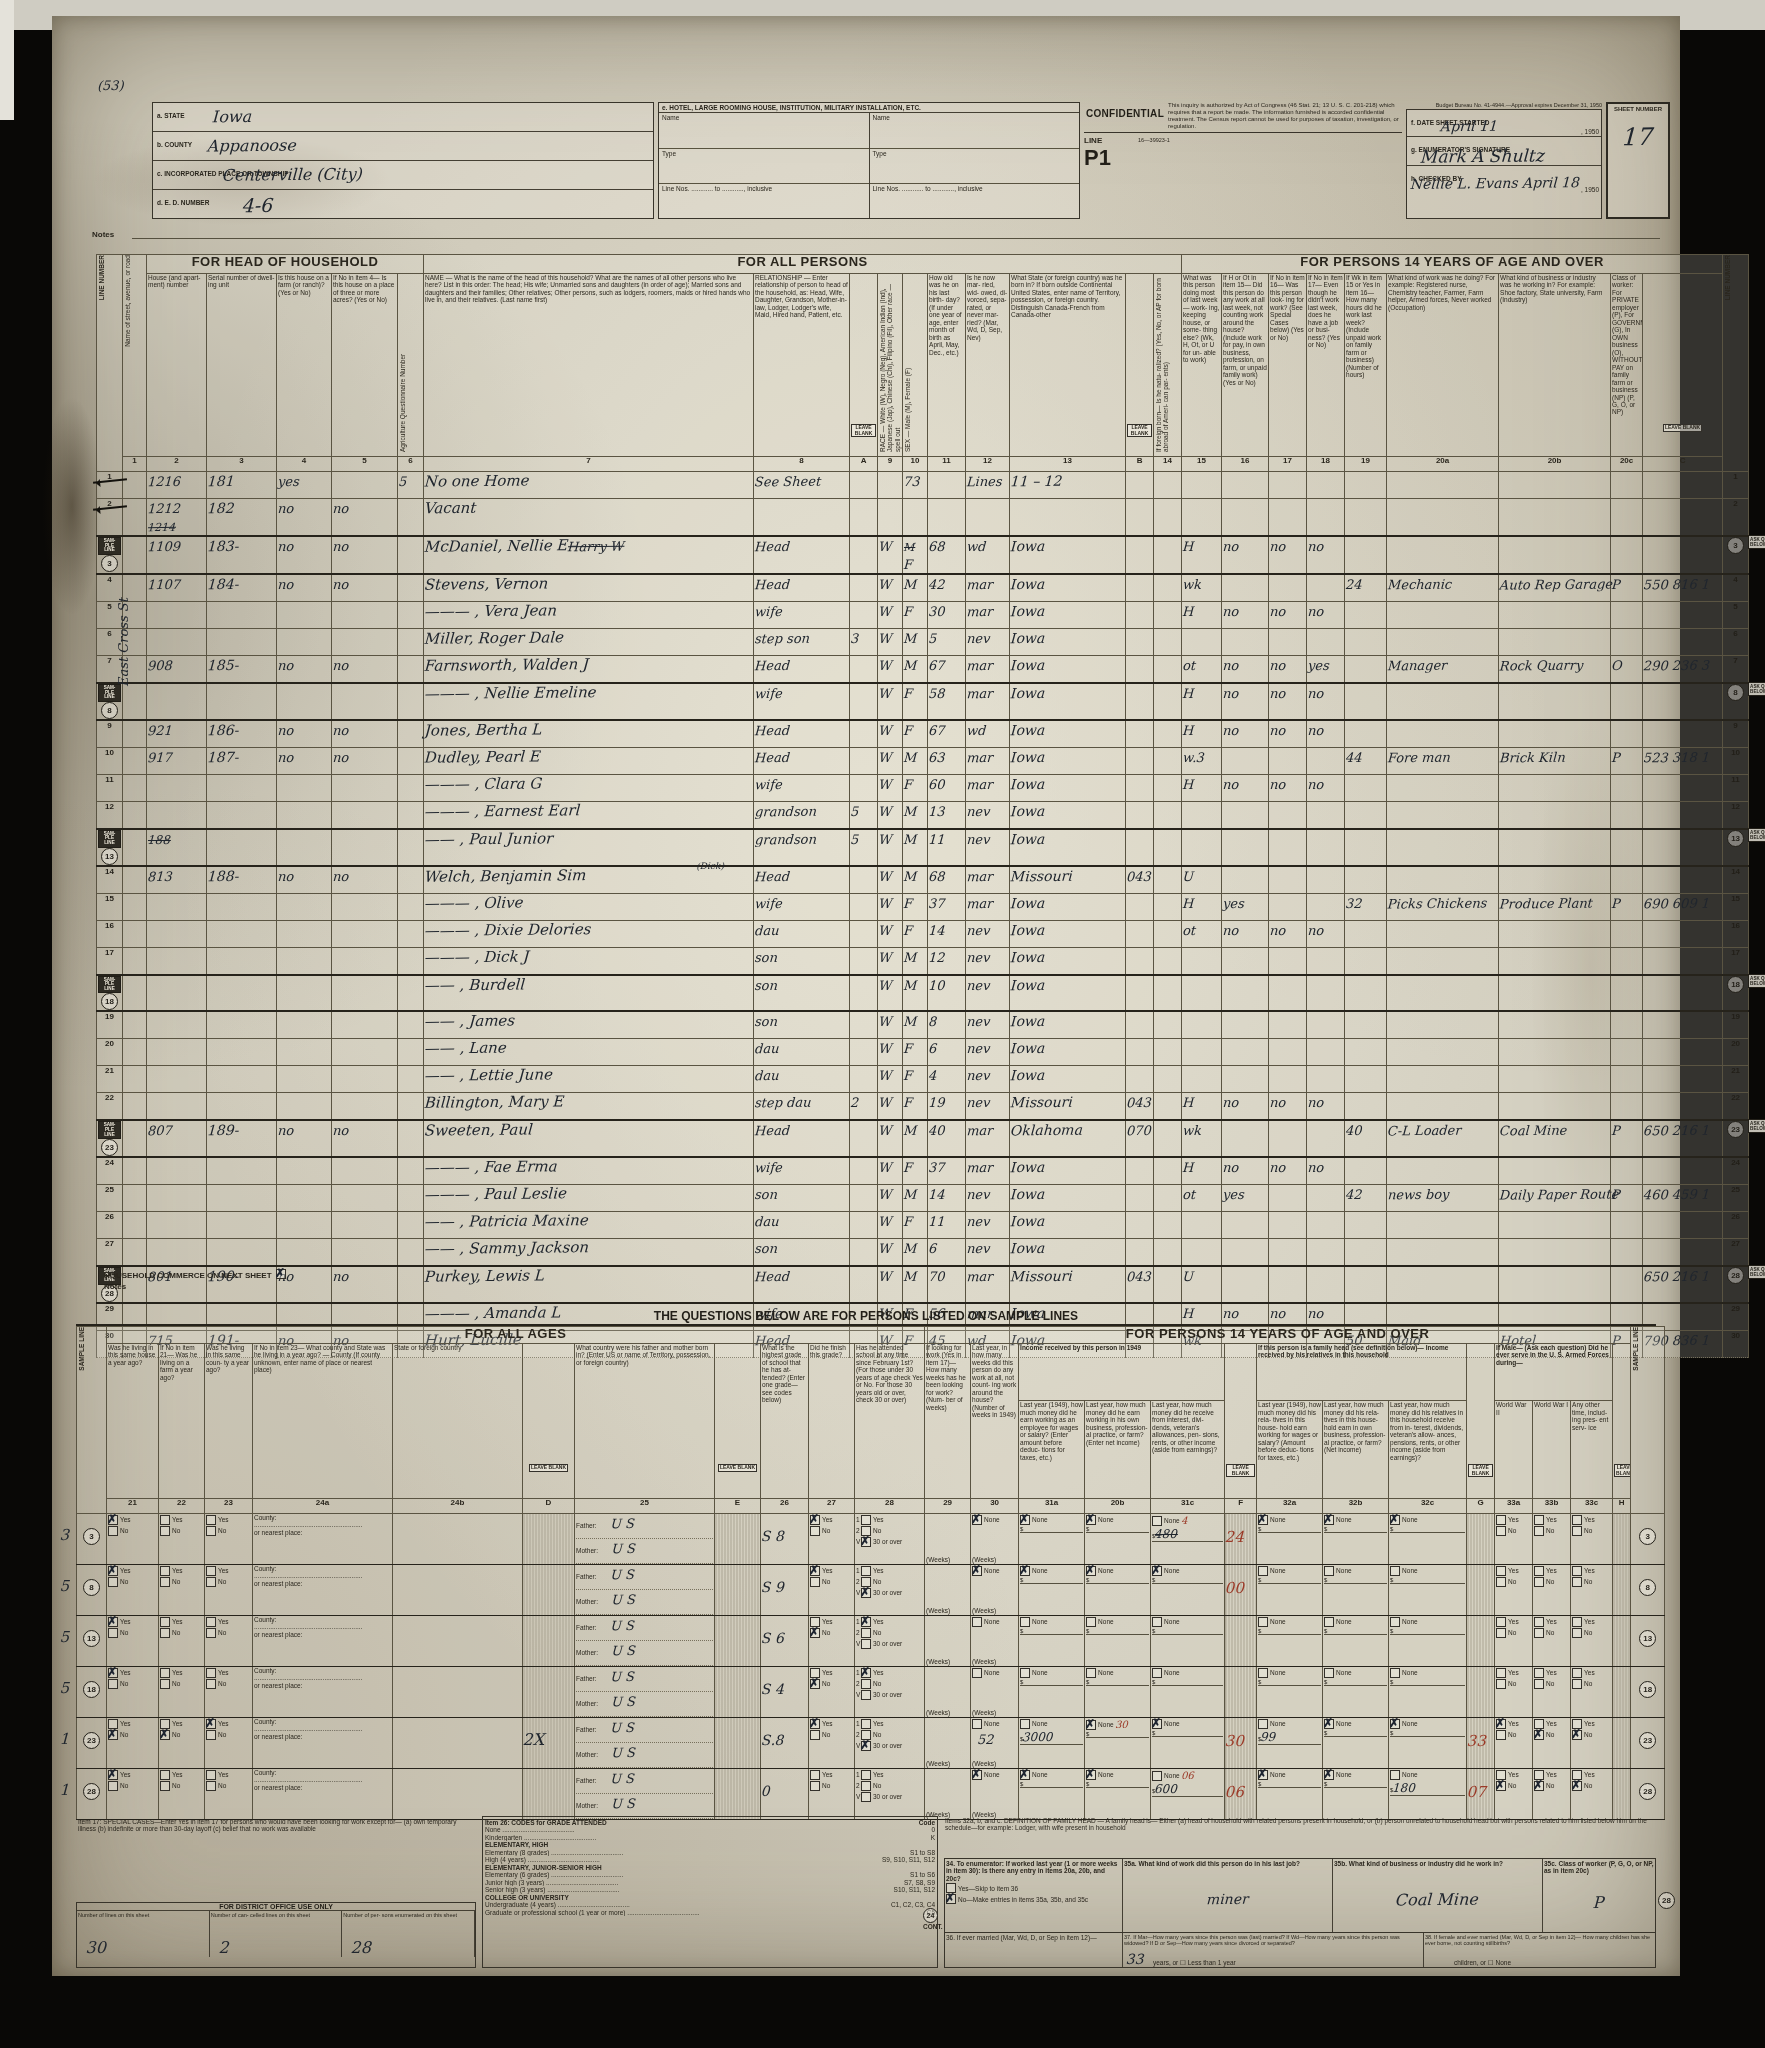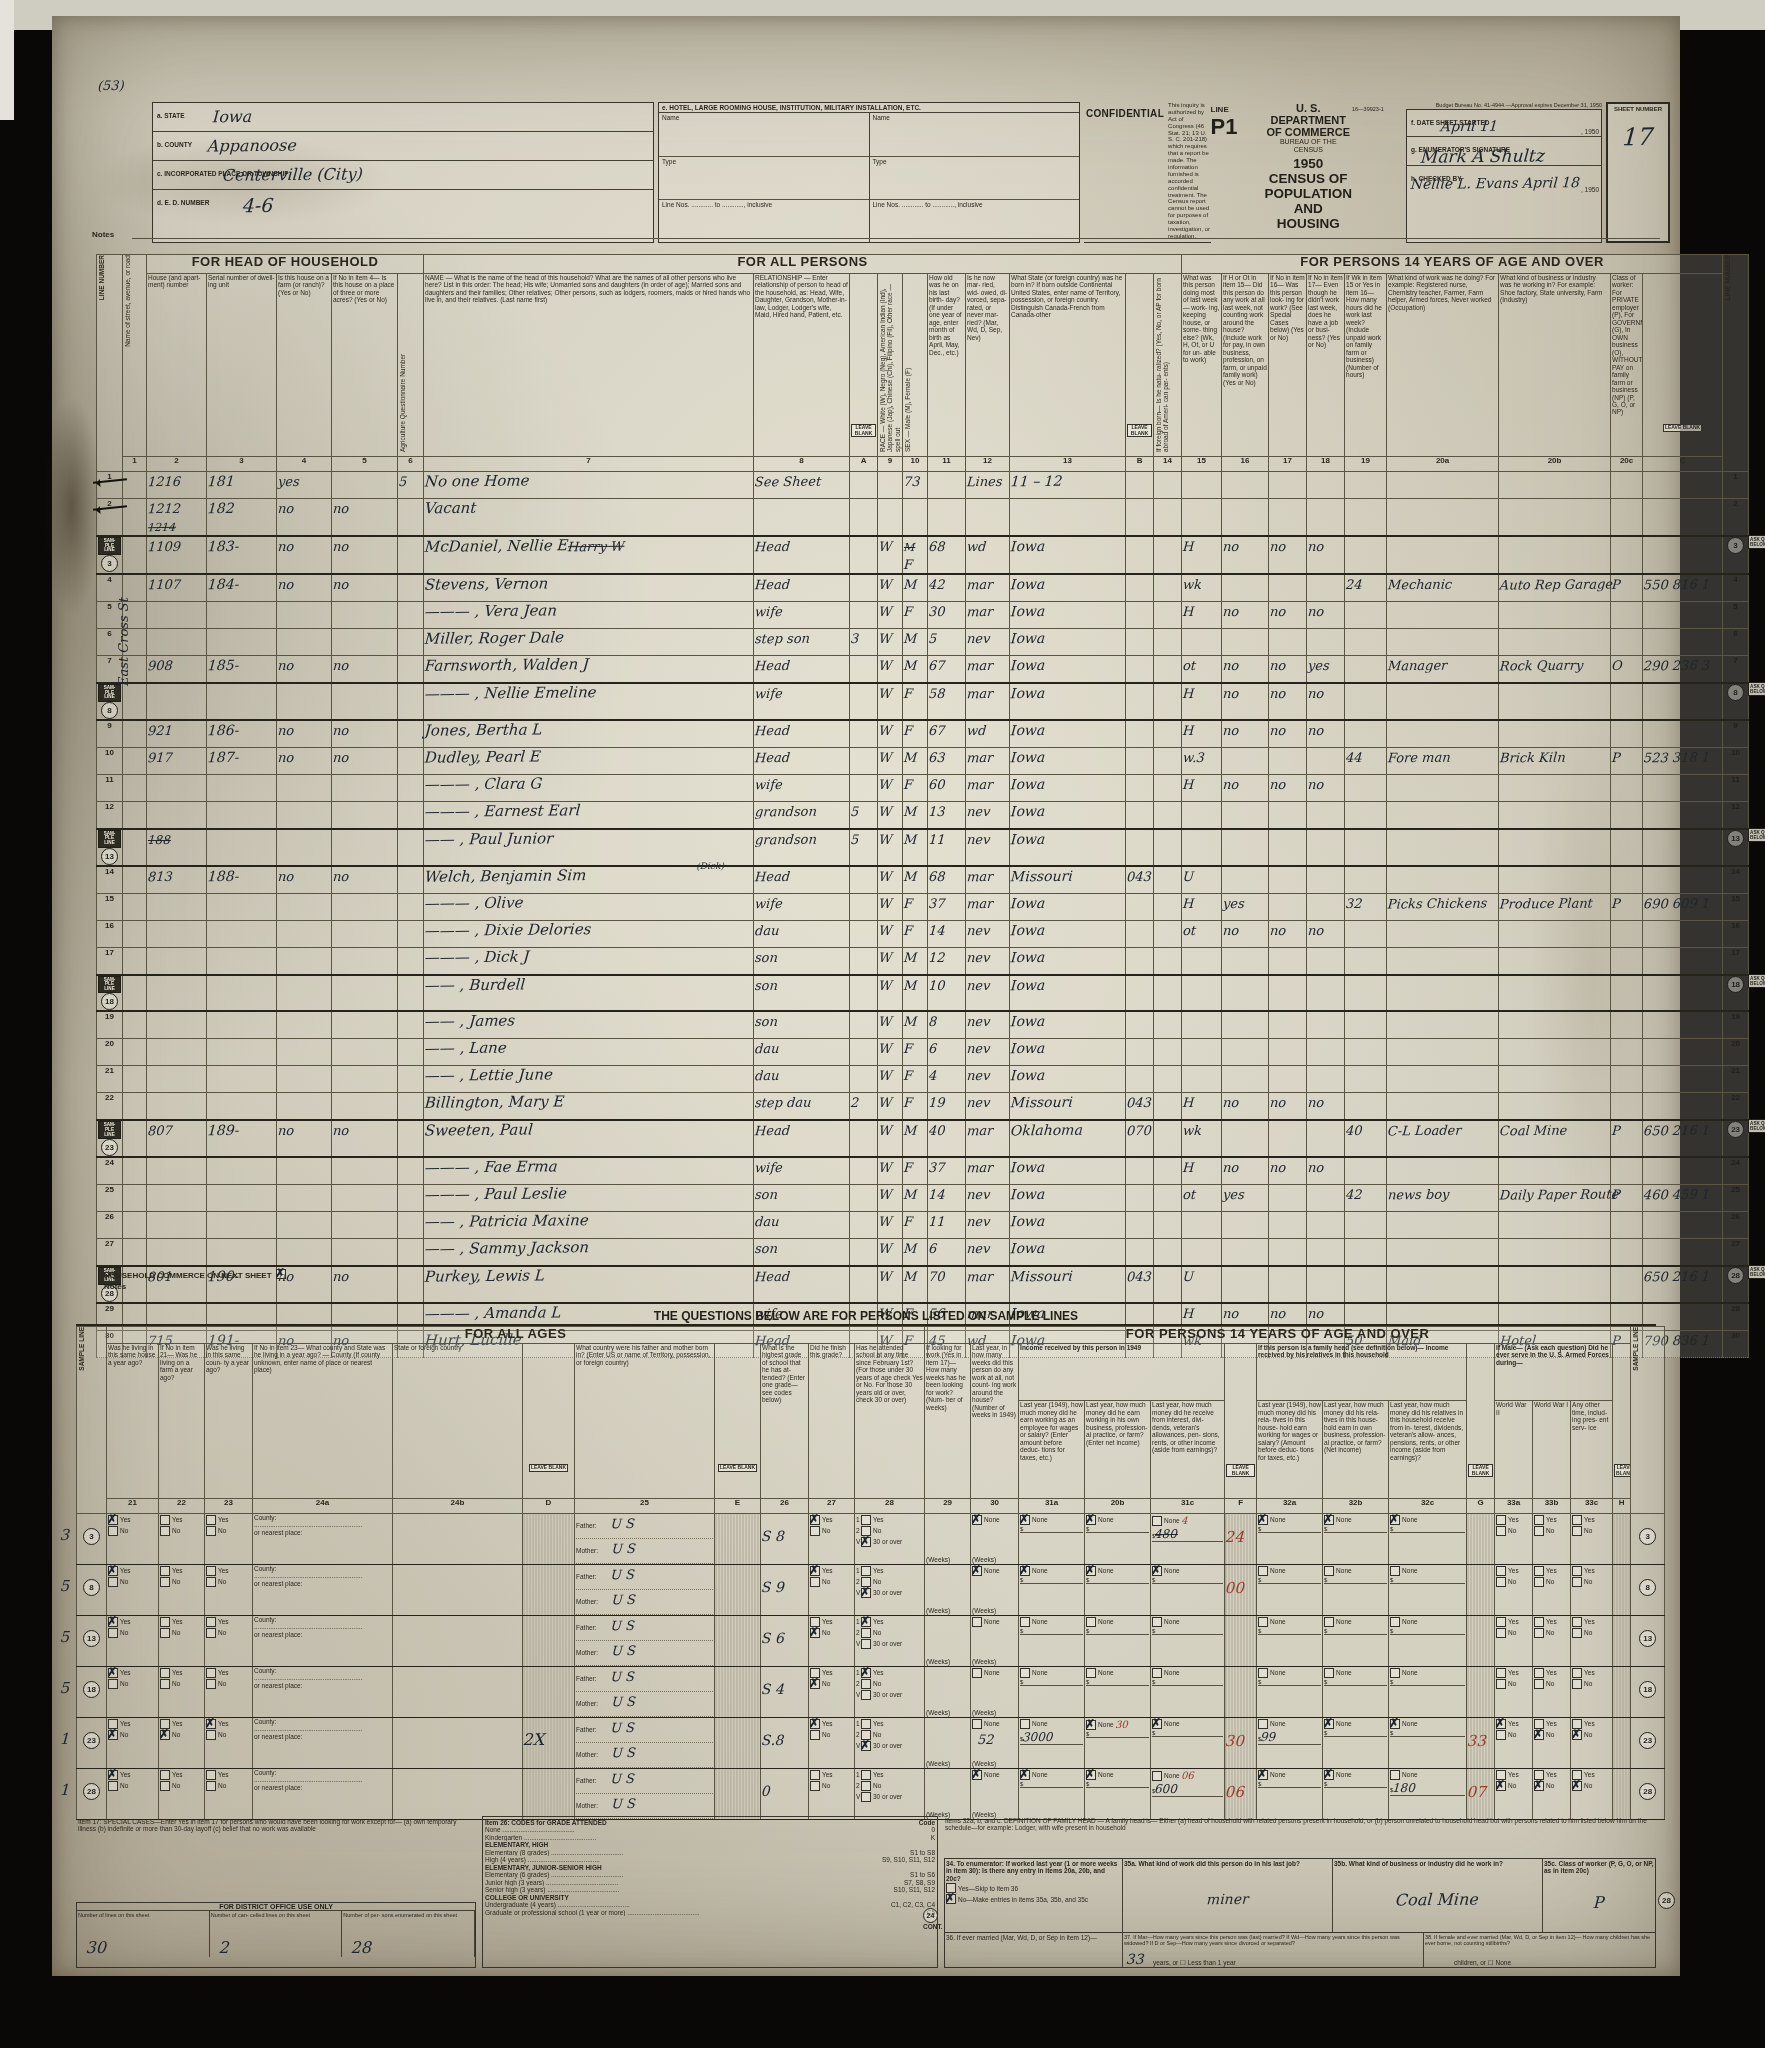--- a/index.html
+++ b/index.html
@@ -111,34 +111,29 @@
           <div class="hrow p"><span>Line Nos.</span> ............ <span>to</span> ............<span>, inclusive</span></div>
         </div>
         <div class="hotelhalf">
           <div class="hrow p">Name</div>
           <div class="hrow p">Type</div>
           <div class="hrow p"><span>Line Nos.</span> ............ <span>to</span> ............<span>, inclusive</span></div>
         </div>
       </div>
     </div>
 
-    <div style="flex:1;margin-left:4px;display:flex;">
+    <div style="flex:1;margin-left:4px;display:flex;flex-direction:column;">
       <div style="display:flex;border-bottom:1.4px solid #38342a;padding-bottom:2px;">
         <div style="font-size:10px;font-weight:bold;letter-spacing:.3px;padding:6px 4px 0 2px;">CONFIDENTIAL</div>
         <div class="p" style="flex:1;font-size:6px;">This inquiry is authorized by Act of Congress (46 Stat. 21; 13 U. S. C. 201-218) which requires that a report be made. The information furnished is accorded confidential treatment. The Census report cannot be used for purposes of taxation, investigation, or regulation.</div>
       </div>
       <div style="display:flex;align-items:stretch;flex:1;">
         <div style="width:54px;padding-top:3px;">
           <div class="p pb" style="font-size:8px;">LINE</div>
           <div style="font-size:22px;font-weight:bold;">P1</div>
-        </div>
-        <div style="flex:1;text-align:center;">
-          <div style="font-size:11px;font-weight:bold;">U. S. DEPARTMENT OF COMMERCE</div>
-          <div class="p" style="font-size:7px;">BUREAU OF THE CENSUS</div>
-          <div style="font-size:13.5px;font-weight:bold;margin-top:2px;">1950 CENSUS OF POPULATION AND HOUSING</div>
         </div>
         <div class="p" style="width:50px;font-size:5.5px;padding-top:4px;">16—39923-1</div>
       </div>
     </div>
 
     <div style="width:196px;margin-left:4px;display:flex;flex-direction:column;">
       <div class="p tiny" style="text-align:right;margin-bottom:1px;">Budget Bureau No. 41-4944.—Approval expires December 31, 1950</div>
       <div class="hbox" style="flex:1;display:flex;flex-direction:column;">
         <div class="fieldrow" style="height:24px;">
           <span class="p pb">f. DATE SHEET STARTED</span>

